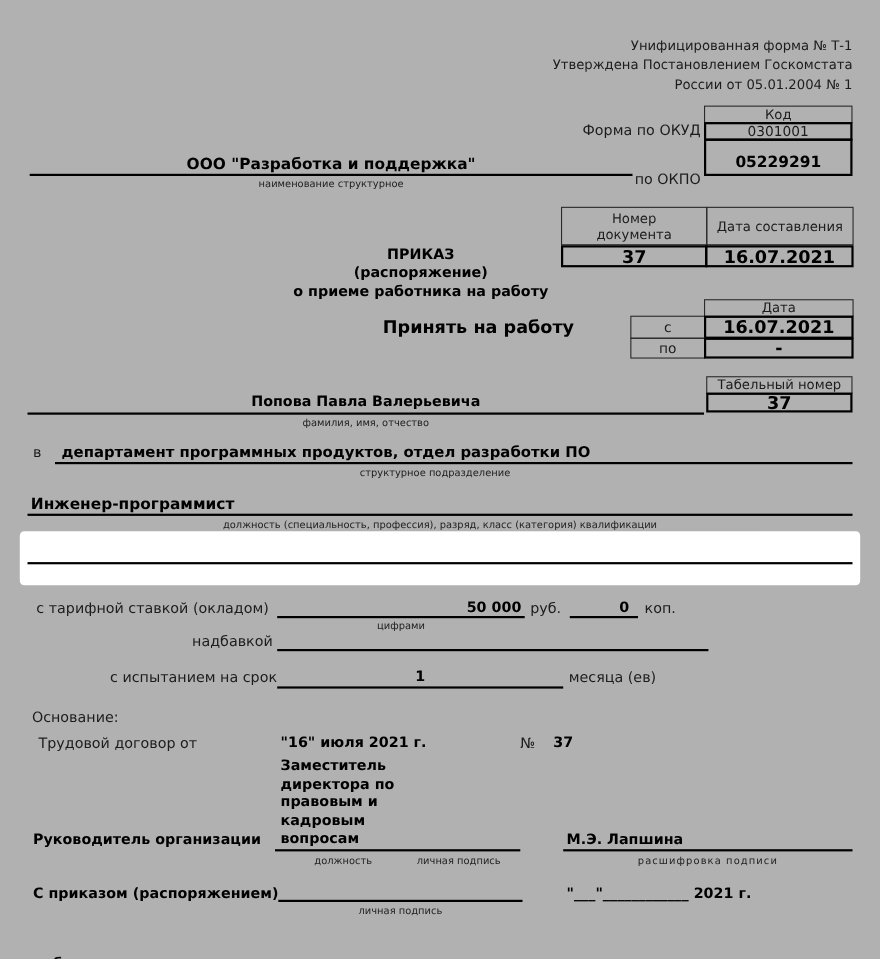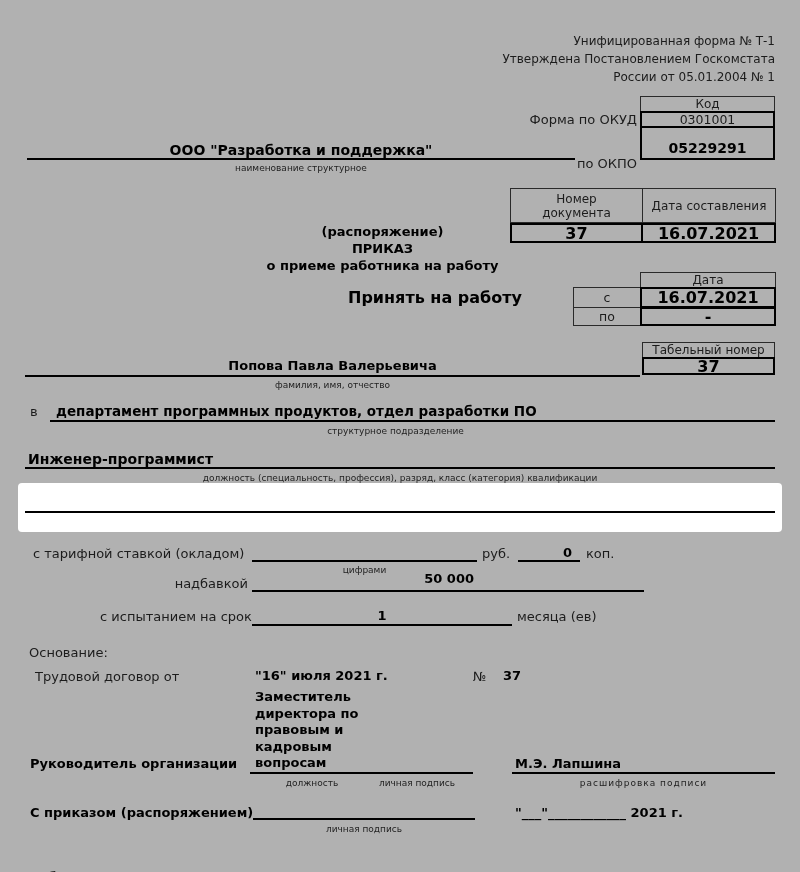--- a/index.html
+++ b/index.html
@@ -42,22 +42,22 @@
   <div class="abs rt" style="left:440px;top:141px;width:197px;margin-top:16px;">по ОКПО</div>
   <div class="cell thick b" style="left:640px;top:126px;width:135px;height:34px;font-size:14px;align-items:flex-end;padding-bottom:2px;">
     <span>05229291</span>
   </div>
 
   <div class="abs ctr b" style="left:27px;top:142px;width:548px;font-size:14px;">ООО "Разработка и поддержка"</div>
   <div class="ul" style="left:27px;top:158px;width:548px;"></div>
   <div class="abs ctr sm" style="left:27px;top:163px;width:548px;">наименование структурное</div>
 
   <div class="abs ctr b" style="left:240px;top:223px;width:285px;font-size:13px;line-height:17px;">
+    <div>ПРИКАЗ</div>
     <div>(распоряжение)</div>
-    <div>ПРИКАЗ</div>
     <div>о приеме работника на работу</div>
   </div>
 
   <div class="cell thin" style="left:510px;top:188px;width:133px;height:35px;font-size:12px;">
     <span class="wrapblock ctr" style="display:block;width:85px;">Номер документа</span>
   </div>
   <div class="cell thin" style="left:642px;top:188px;width:134px;height:35px;font-size:12px;">
     <span>Дата составления</span>
   </div>
   <div class="cell thick b" style="left:510px;top:223px;width:133px;height:20px;">
@@ -103,21 +103,21 @@
 
   <div class="abs b" style="left:28px;top:451px;font-size:14px;">Инженер-программист</div>
   <div class="ul" style="left:25px;top:467px;width:750px;"></div>
   <div class="abs ctr sm" style="left:25px;top:473px;width:750px;">должность (специальность, профессия), разряд, класс (категория) квалификации</div>
 
   <div class="hl" style="left:18px;top:483px;width:764px;height:49px;"></div>
   <div class="ul" style="left:25px;top:511px;width:750px;"></div>
 
   <div class="abs" style="left:33px;top:547px;">с тарифной ставкой (окладом)</div>
   <div class="ul" style="left:252px;top:560px;width:225px;"></div>
-  <div class="abs rt b" style="left:252px;top:546px;width:222px;margin-top:26px;">50 000</div>
+  <div class="abs rt b" style="left:252px;top:546px;width:222px;">50 000</div>
   <div class="abs" style="left:482px;top:547px;">руб.</div>
   <div class="ul" style="left:518px;top:560px;width:62px;"></div>
   <div class="abs rt b" style="left:518px;top:546px;width:54px;">0</div>
   <div class="abs" style="left:586px;top:547px;">коп.</div>
   <div class="abs ctr sm" style="left:252px;top:565px;width:225px;">цифрами</div>
 
   <div class="abs rt" style="left:100px;top:577px;width:148px;">надбавкой</div>
   <div class="ul" style="left:252px;top:590px;width:392px;"></div>
 
   <div class="abs rt" style="left:100px;top:610px;width:148px;">с испытанием на срок</div>

